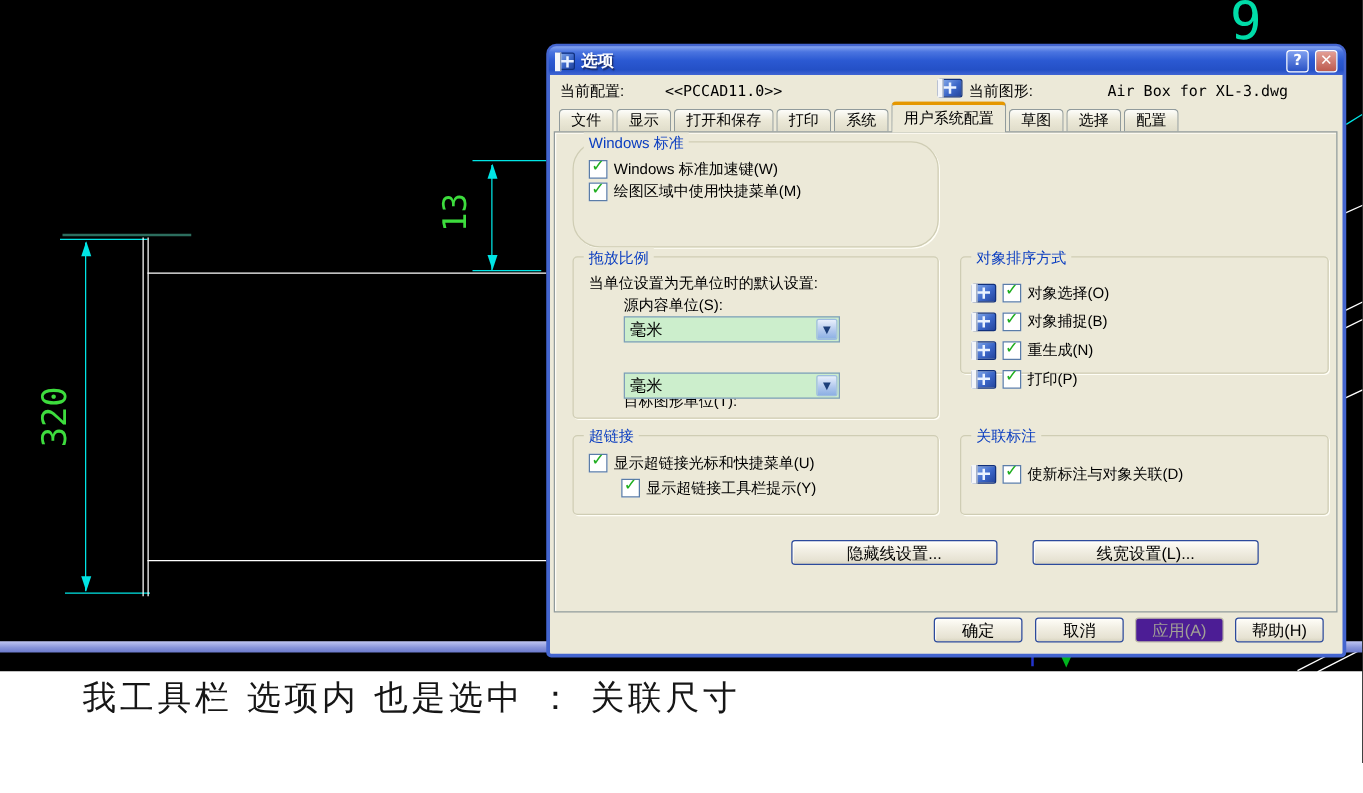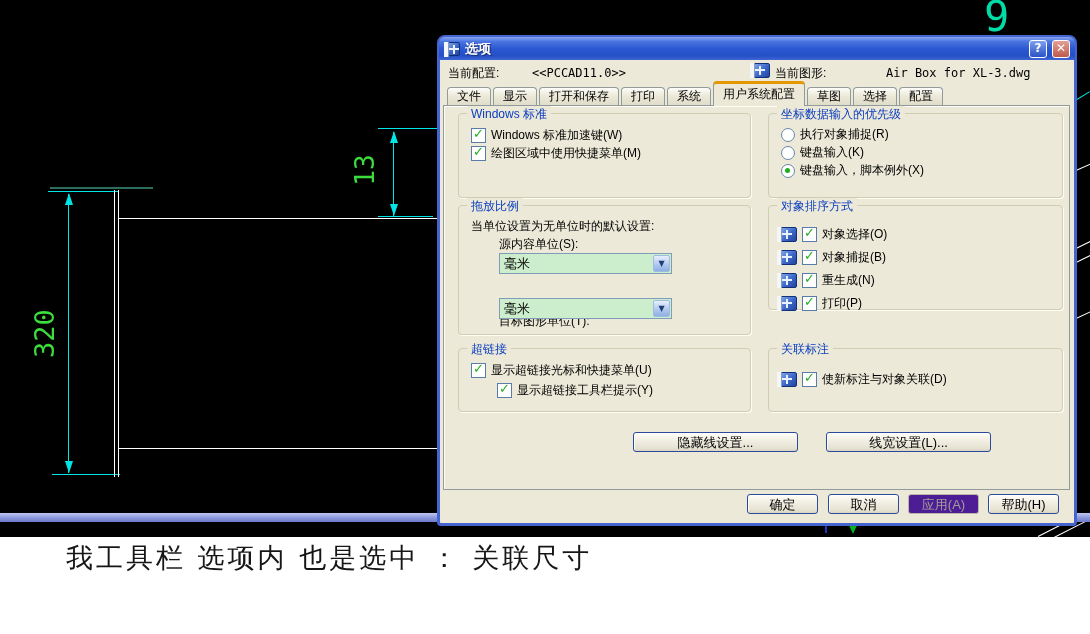--- a/index.html
+++ b/index.html
@@ -155,21 +155,21 @@
       <div class="tab">打印</div>
       <div class="tab">系统</div>
       <div class="tab active">用户系统配置</div>
       <div class="tab">草图</div>
       <div class="tab">选择</div>
       <div class="tab">配置</div>
     </div>
 
     <div class="tabpage">
 
-      <div class="grp" style="left:14px;top:7px;width:293px;height:85px;">
+      <div class="grp" style="left:14px;top:7px;width:293px;height:85px;border-radius:22px;">
         <span class="grptitle">Windows 标准</span>
         <div class="row" style="left:12px;top:13px;">
           <span class="cb">
               <span>✓</span>
             </span>
           <span>Windows 标准加速键(W)</span>
         </div>
         <div class="row" style="left:12px;top:31px;">
           <span class="cb">
               <span>✓</span>
@@ -202,37 +202,22 @@
           <span>显示超链接光标和快捷菜单(U)</span>
         </div>
         <div class="row" style="left:38px;top:33px;">
           <span class="cb">
               <span>✓</span>
             </span>
           <span>显示超链接工具栏提示(Y)</span>
         </div>
       </div>
 
-      <div class="grp" style="left:324px;top:7px;width:295px;height:85px;">
-        <span class="grptitle">坐标数据输入的优先级</span>
-        <div class="row" style="left:12px;top:12px;">
-          <span class="radio"></span>
-          <span>执行对象捕捉(R)</span>
-        </div>
-        <div class="row" style="left:12px;top:30px;">
-          <span class="radio"></span>
-          <span>键盘输入(K)</span>
-        </div>
-        <div class="row" style="left:12px;top:48px;">
-          <span class="radio sel"></span>
-          <span>键盘输入，脚本例外(X)</span>
-        </div>
-      </div>
-
-      <div class="grp" style="left:324px;top:99px;width:295px;height:105px;padding-left:15px;">
+
+      <div class="grp" style="left:324px;top:99px;width:295px;height:94px;padding-left:15px;">
         <span class="grptitle">对象排序方式</span>
         <div class="row" style="left:8px;top:20px;">
           <span class="dwgicon" style="position:relative;">
               <span class="pg"></span>
             </span>
           <span class="cb">
               <span>✓</span>
             </span>
           <span>对象选择(O)</span>
         </div>
@@ -272,21 +257,21 @@
               <span class="pg"></span>
             </span>
           <span class="cb">
               <span>✓</span>
             </span>
           <span>使新标注与对象关联(D)</span>
         </div>
       </div>
 
       <div class="btn3d" style="left:189px;top:326px;width:165px;height:20px;line-height:19px;">隐藏线设置...</div>
-      <div class="btn3d" style="left:382px;top:326px;width:165px;height:20px;line-height:19px;">线宽设置(L)...</div>
+      <div class="btn3d" style="left:382px;top:326px;width:181px;height:20px;line-height:19px;">线宽设置(L)...</div>
     </div>
 
     <div class="btn3d" style="left:307px;top:456px;width:71px;height:20px;line-height:19px;">确定</div>
     <div class="btn3d" style="left:388px;top:456px;width:71px;height:20px;line-height:19px;">取消</div>
     <div class="btn3d disabled" style="left:468px;top:456px;width:71px;height:20px;line-height:19px;">应用(A)</div>
     <div class="btn3d" style="left:548px;top:456px;width:71px;height:20px;line-height:19px;">帮助(H)</div>
   </div>
 
 </div>
 

